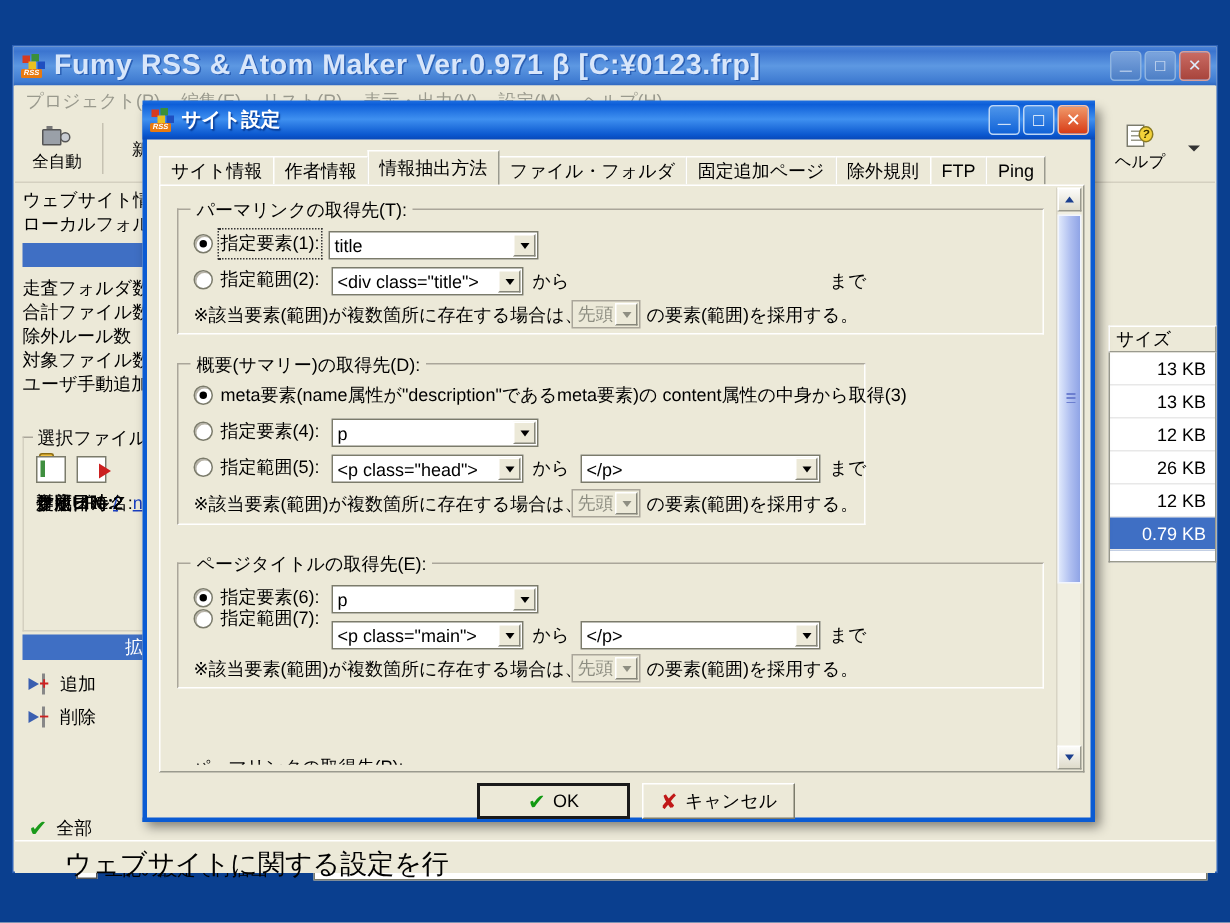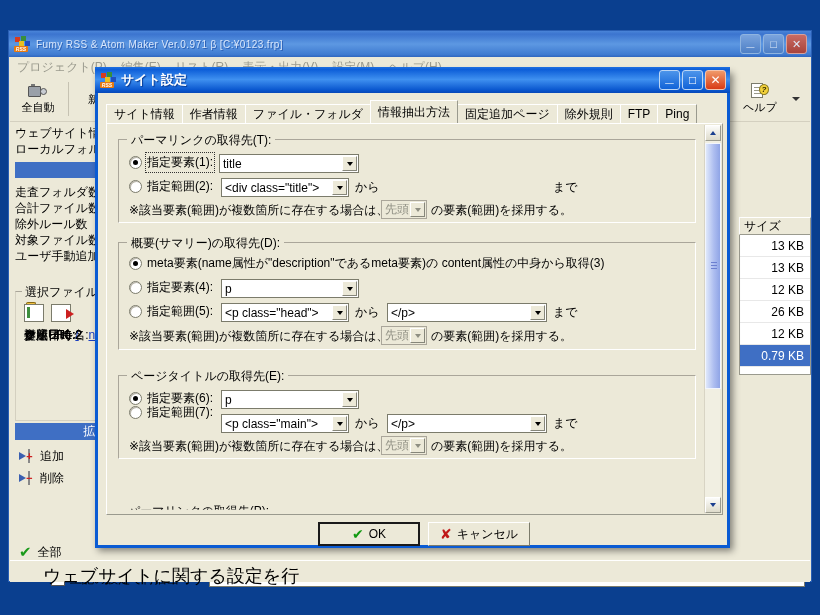--- a/index.html
+++ b/index.html
@@ -18,21 +18,21 @@
     background:#ece9d8;
     border:1px solid #2a5fb4;
     box-sizing:border-box;
   }
   .main-titlebar{
     position:absolute;left:0;top:0;width:802px;height:26px;
     background:linear-gradient(180deg,#4a84d8 0%,#3b74cf 12%,#5d98e2 50%,#3f7bd1 90%,#2f66bf 100%);
     display:flex;align-items:center;
   }
   .main-title-text{
-    color:#d8e6fa;font-weight:normal;font-size:10px;
+    color:#d8e6fa;font-weight:bold;font-size:19px;
     margin-left:6px;letter-spacing:.4px;white-space:nowrap;
     text-shadow:1px 1px 0 #2a5fb4;
   }
   .rss-ico{
     width:16px;height:16px;margin-left:5px;position:relative;flex:0 0 auto;
   }
   .rss-ico i{position:absolute;display:block;}
   .rss-ico .s1{left:1px;top:1px;width:5px;height:5px;background:#d63b1f;}
   .rss-ico .s2{left:7px;top:0px;width:5px;height:5px;background:#3a8f3a;}
   .rss-ico .s3{left:11px;top:5px;width:5px;height:5px;background:#1f4fc0;}
@@ -426,22 +426,22 @@
           </span>
         <span class="db close">
             <span class="g">✕</span>
           </span>
       </span>
     </div>
 
     <div class="tabs">
       <div class="tab">サイト情報</div>
       <div class="tab">作者情報</div>
+      <div class="tab active">情報抽出方法</div>
       <div class="tab">ファイル・フォルダ</div>
-      <div class="tab active">情報抽出方法</div>
       <div class="tab">固定追加ページ</div>
       <div class="tab">除外規則</div>
       <div class="tab">FTP</div>
       <div class="tab">Ping</div>
     </div>
 
     <div class="tabpage">
       <div class="tabinner">
 
         <div class="gbox" style="left:10px;top:14px;width:578px;height:84px;">
@@ -468,21 +468,21 @@
           <span class="note" style="left:434px;top:39px;">まで</span>
 
           <span class="note" style="left:10px;top:62px;">※該当要素(範囲)が複数箇所に存在する場合は、</span>
           <div class="combo disabled" style="position:absolute;left:262px;top:60px;width:46px;">
             <span class="val">先頭</span>
             <span class="btn"></span>
           </div>
           <span class="note" style="left:312px;top:62px;">の要素(範囲)を採用する。</span>
         </div>
 
-        <div class="gbox" style="left:10px;top:117px;width:578px;height:108px;">
+        <div class="gbox" style="left:10px;top:117px;width:459px;height:108px;">
           <span class="cap">概要(サマリー)の取得先(D):</span>
 
           <div class="row" style="left:10px;top:12px;">
             <span class="radio on"></span>
             <span class="rlabel">meta要素(name属性が"description"であるmeta要素)の content属性の中身から取得(3)</span>
           </div>
 
           <div class="row" style="left:10px;top:36px;">
             <span class="radio"></span>
             <span class="rlabel">指定要素(4):</span>

